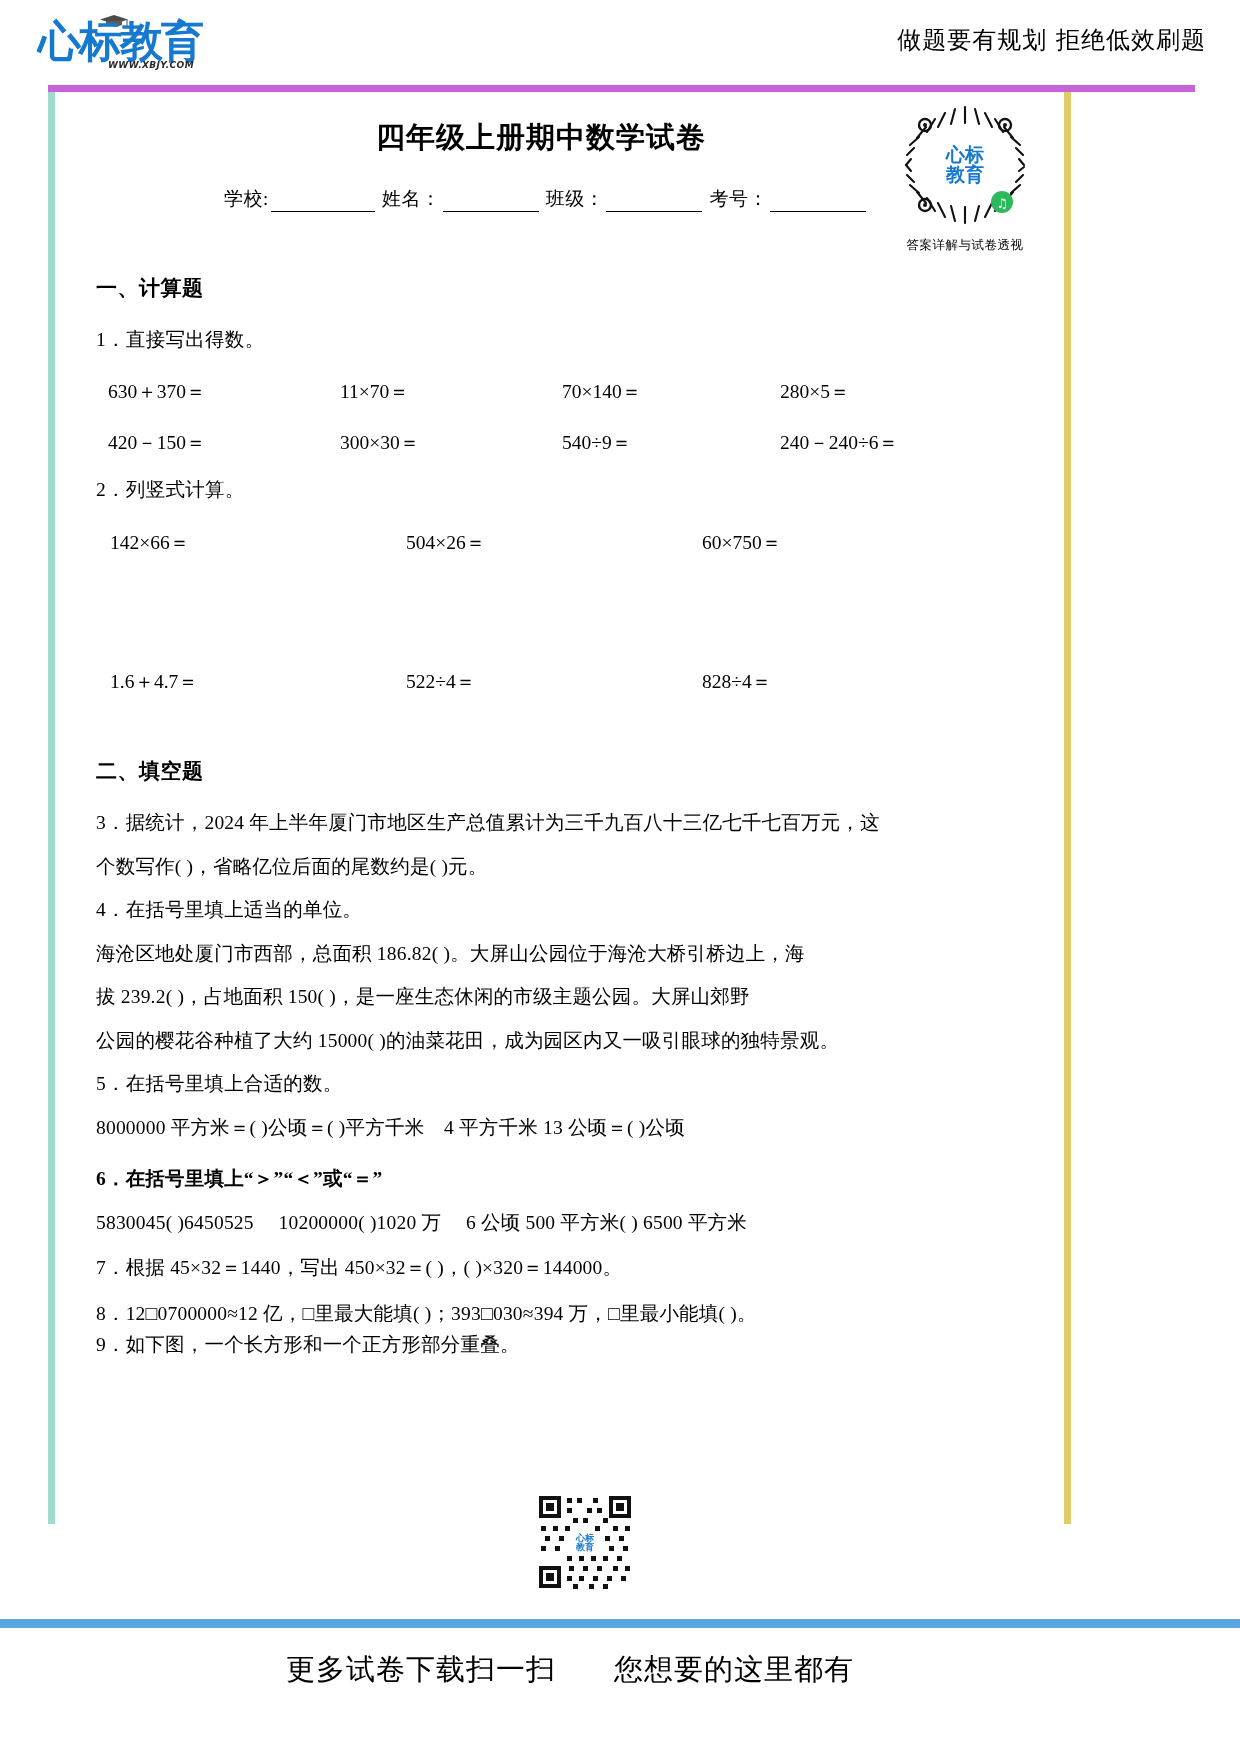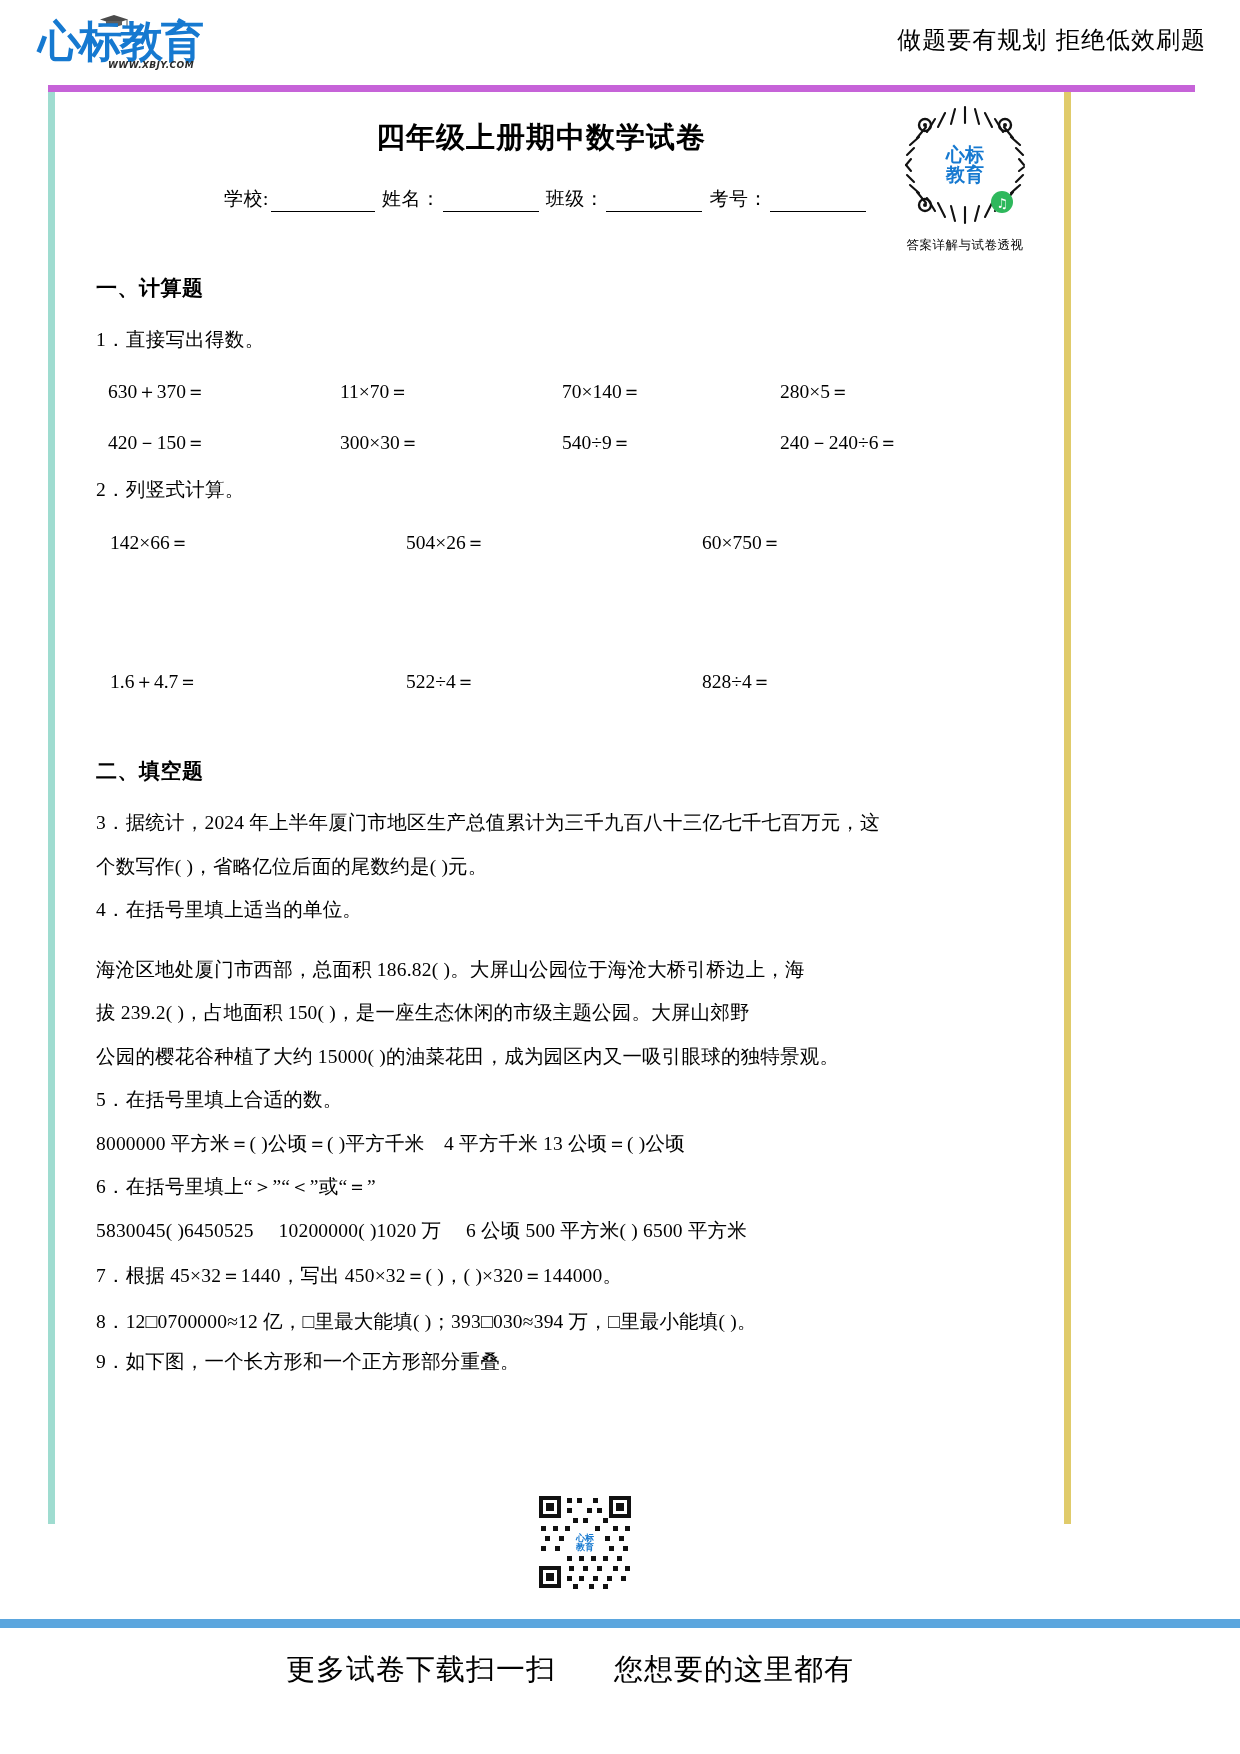--- a/index.html
+++ b/index.html
@@ -326,43 +326,43 @@
   <div class="section-head" style="margin-top:62px;">二、填空题</div>
 
   <div class="q-wrap" style="margin-top:28px;">
     <span>3．</span><span>据统计，2024 年上半年厦门市地区生产总值累计为三千九百八十三亿七千七百万元，这</span>
   </div>
   <div class="q-wrap" style="margin-top:24px;">个数写作(                )，省略亿位后面的尾数约是(                )元。</div>
 
   <div class="q-wrap" style="margin-top:24px;">
     <span>4．</span><span>在括号里填上适当的单位。</span>
   </div>
-  <div class="q-wrap" style="margin-top:40px;">海沧区地处厦门市西部，总面积 186.82(                )。大屏山公园位于海沧大桥引桥边上，海</div>
+  <div class="q-wrap" style="margin-top:24px;">海沧区地处厦门市西部，总面积 186.82(                )。大屏山公园位于海沧大桥引桥边上，海</div>
   <div class="q-wrap" style="margin-top:24px;">拔 239.2(                )，占地面积 150(                )，是一座生态休闲的市级主题公园。大屏山郊野</div>
   <div class="q-wrap" style="margin-top:24px;">公园的樱花谷种植了大约 15000(                )的油菜花田，成为园区内又一吸引眼球的独特景观。</div>
 
   <div class="q-wrap" style="margin-top:24px;">
     <span>5．</span><span>在括号里填上合适的数。</span>
   </div>
   <div class="q-wrap" style="margin-top:24px;">8000000 平方米＝(        )公顷＝(        )平方千米　4 平方千米 13 公顷＝(        )公顷</div>
 
-  <div class="q-wrap" style="margin-top:24px;">
+  <div class="q-wrap" style="margin-top:32px;font-weight:bold;">
     <span>6．</span><span>在括号里填上“＞”“＜”或“＝”</span>
   </div>
   <div class="q-wrap" style="margin-top:24px;">5830045(      )6450525　 10200000(      )1020 万　 6 公顷 500 平方米(      ) 6500 平方米</div>
 
   <div class="q-wrap" style="margin-top:26px;">
     <span>7．</span><span>根据 45×32＝1440，写出 450×32＝(            )，(            )×320＝144000。</span>
   </div>
 
   <div class="q-wrap" style="margin-top:26px;">
     <span>8．</span><span>12□0700000≈12 亿，□里最大能填(            )；393□030≈394 万，□里最小能填(            )。</span>
   </div>
 
-  <div class="q-wrap" style="margin-top:21px;font-family:Liberation Serif, serif;">
+  <div class="q-wrap" style="margin-top:12px;font-family:Liberation Serif, serif;">
     <span>9．</span><span>如下图，一个长方形和一个正方形部分重叠。</span>
   </div>
 
 </div>
 
 <div class="footer-rule"></div>
 
 <div style="position:absolute; left:526px; top:1492px; width:118px; height:128px; text-align:center;">
   <svg viewBox="0 0 100 100" width="100" height="100">
     <rect x="0" y="0" width="100" height="100" fill="#fff"></rect>

